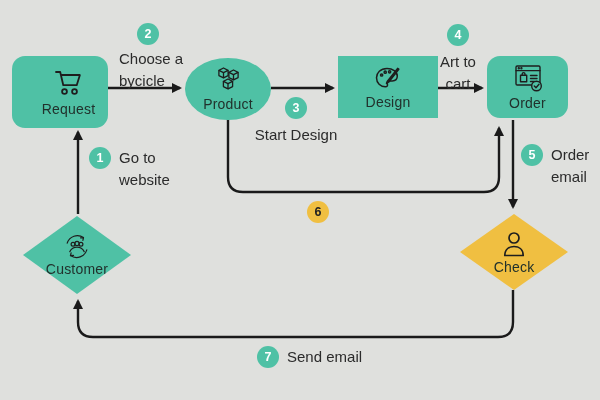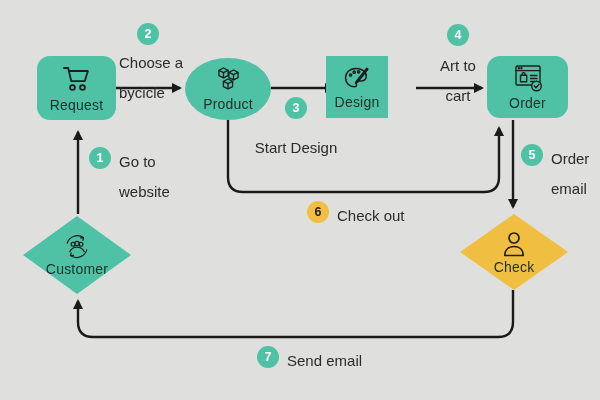--- a/index.html
+++ b/index.html
@@ -13,21 +13,21 @@
   .ellipse{border-radius:50%;}
   .diamond{clip-path:polygon(50% 0,100% 50%,50% 100%,0 50%);}
   .nlabel{font-size:14px;line-height:15px;color:#21312c;letter-spacing:.2px;}
   .ic{display:block;}
   .step{position:absolute;display:flex;color:#2b2b2b;}
   .step.row{flex-direction:row;align-items:flex-start;gap:8px;}
   .step.col{flex-direction:column;}
   .badge{width:22px;height:22px;border-radius:50%;display:flex;align-items:center;justify-content:center;
          font-size:12.5px;font-weight:bold;color:#fff;flex:0 0 auto;}
   .badge.yellow{color:#212121;}
-  .step-label{font-size:15px;line-height:30px;white-space:pre-line;color:#2b2b2b;}
+  .step-label{font-size:15px;line-height:22px;white-space:pre-line;color:#2b2b2b;}
   .center{align-items:center;text-align:center;}
   .nowrap{white-space:nowrap;}
 </style>
 </head>
 <body>
 
 <div class="canvas">
 
   <svg class="arrows" width="600" height="400" viewBox="0 0 600 400">
     <defs>
@@ -39,21 +39,21 @@
       <path d="M78 214 V132" marker-end="url(#ah)"></path>
       <path d="M107 88 H180" marker-end="url(#ah)"></path>
       <path d="M271 88 H333" marker-end="url(#ah)"></path>
       <path d="M416 88 H482" marker-end="url(#ah)"></path>
       <path d="M513 120 V207" marker-end="url(#ah)"></path>
       <path d="M228 118 V177 Q228 192 243 192 H484 Q499 192 499 177 V128" marker-end="url(#ah)"></path>
       <path d="M513 290 V322 Q513 337 498 337 H93 Q78 337 78 322 V301" marker-end="url(#ah)"></path>
     </g>
   </svg>
 
-  <div class="node teal-bg rounded" style="left:37px;top:56px;width:79px;height:64px;">
+  <div class="node teal-bg rounded" style="left:12px;top:56px;width:79px;height:72px;padding-left:17px;">
     <svg class="ic" width="36" height="32" viewBox="0 0 36 32" fill="none" stroke="#1e1e1e" stroke-width="1.8" stroke-linecap="round" stroke-linejoin="round">
       <path d="M5 5 h4.2 l3.1 13.2 h13.4 l3.2 -10.2 H10.6"></path>
       <circle cx="13.5" cy="24.5" r="2.4"></circle>
       <circle cx="23.5" cy="24.5" r="2.4"></circle>
     </svg>
     <div class="nlabel">Request</div>
   </div>
 
   <div class="node teal-bg ellipse" style="left:185px;top:58px;width:86px;height:62px;">
     <svg class="ic" width="30" height="28" viewBox="0 0 30 28" fill="none" stroke="#1e1e1e" stroke-width="1.3" stroke-linejoin="round">
@@ -64,21 +64,21 @@
           <path d="M4.6 2.3 V7.6 L0 9.9"></path>
         </g>
       </defs>
       <use href="#cube" x="10.5" y="2"></use>
       <use href="#cube" x="20.5" y="4"></use>
       <use href="#cube" x="15" y="13"></use>
     </svg>
     <div class="nlabel">Product</div>
   </div>
 
-  <div class="node teal-bg" style="left:326px;top:56px;width:62px;height:62px;">
+  <div class="node teal-bg" style="left:338px;top:56px;width:100px;height:62px;">
     <svg class="ic" width="30" height="27" viewBox="0 0 30 27" fill="none" stroke="#1e1e1e" stroke-width="1.5" stroke-linecap="round" stroke-linejoin="round">
       <path d="M14 3.5 C7.5 3.5 3.5 7.8 3.5 12.8 C3.5 18 7.5 21.8 12.3 21.8 C14.4 21.8 14.9 20.3 14.3 18.9 C13.7 17.4 14.8 15.9 16.8 15.9 H19.3 C22.3 15.9 24.3 13.9 24.3 11.1 C24.3 6.4 19.6 3.5 14 3.5 Z"></path>
       <circle cx="8.6" cy="10" r="1.1"></circle>
       <circle cx="12.2" cy="7.2" r="1.1"></circle>
       <circle cx="16.6" cy="6.8" r="1.1"></circle>
       <path d="M25.8 4.2 L15.6 17.2 l-2.1 1.2 l.9 -2.2 L24.6 3.4 Z"></path>
     </svg>
     <div class="nlabel">Design</div>
   </div>
 
@@ -126,38 +126,37 @@
   </div>
 
   <div class="step col" style="left:119px;top:23px;">
     <div class="badge teal-bg" style="margin-left:18px;">2</div>
     <div class="step-label" style="margin-top:3px;">Choose a
 bycicle</div>
   </div>
 
   <div class="step col center" style="left:256px;top:97px;width:80px;">
     <div class="badge teal-bg">3</div>
-    <div class="step-label nowrap" style="margin-top:14px;">Start Design</div>
+    <div class="step-label nowrap" style="margin-top:5px;">Start Design</div>
   </div>
 
   <div class="step col center" style="left:425px;top:24px;width:66px;">
     <div class="badge teal-bg">4</div>
     <div class="step-label" style="margin-top:5px;">Art to
 cart</div>
   </div>
 
   <div class="step row" style="left:521px;top:144px;">
     <div class="badge teal-bg">5</div>
     <div class="step-label">Order
 email</div>
   </div>
 
   <div class="step row" style="left:307px;top:201px;">
     <div class="badge yellow-bg yellow">6</div>
-    <div class="step-label">Check out</div>
   </div>
 
   <div class="step row" style="left:257px;top:346px;">
     <div class="badge teal-bg">7</div>
     <div class="step-label">Send email</div>
   </div>
 
 </div>
 
 </body></html>

